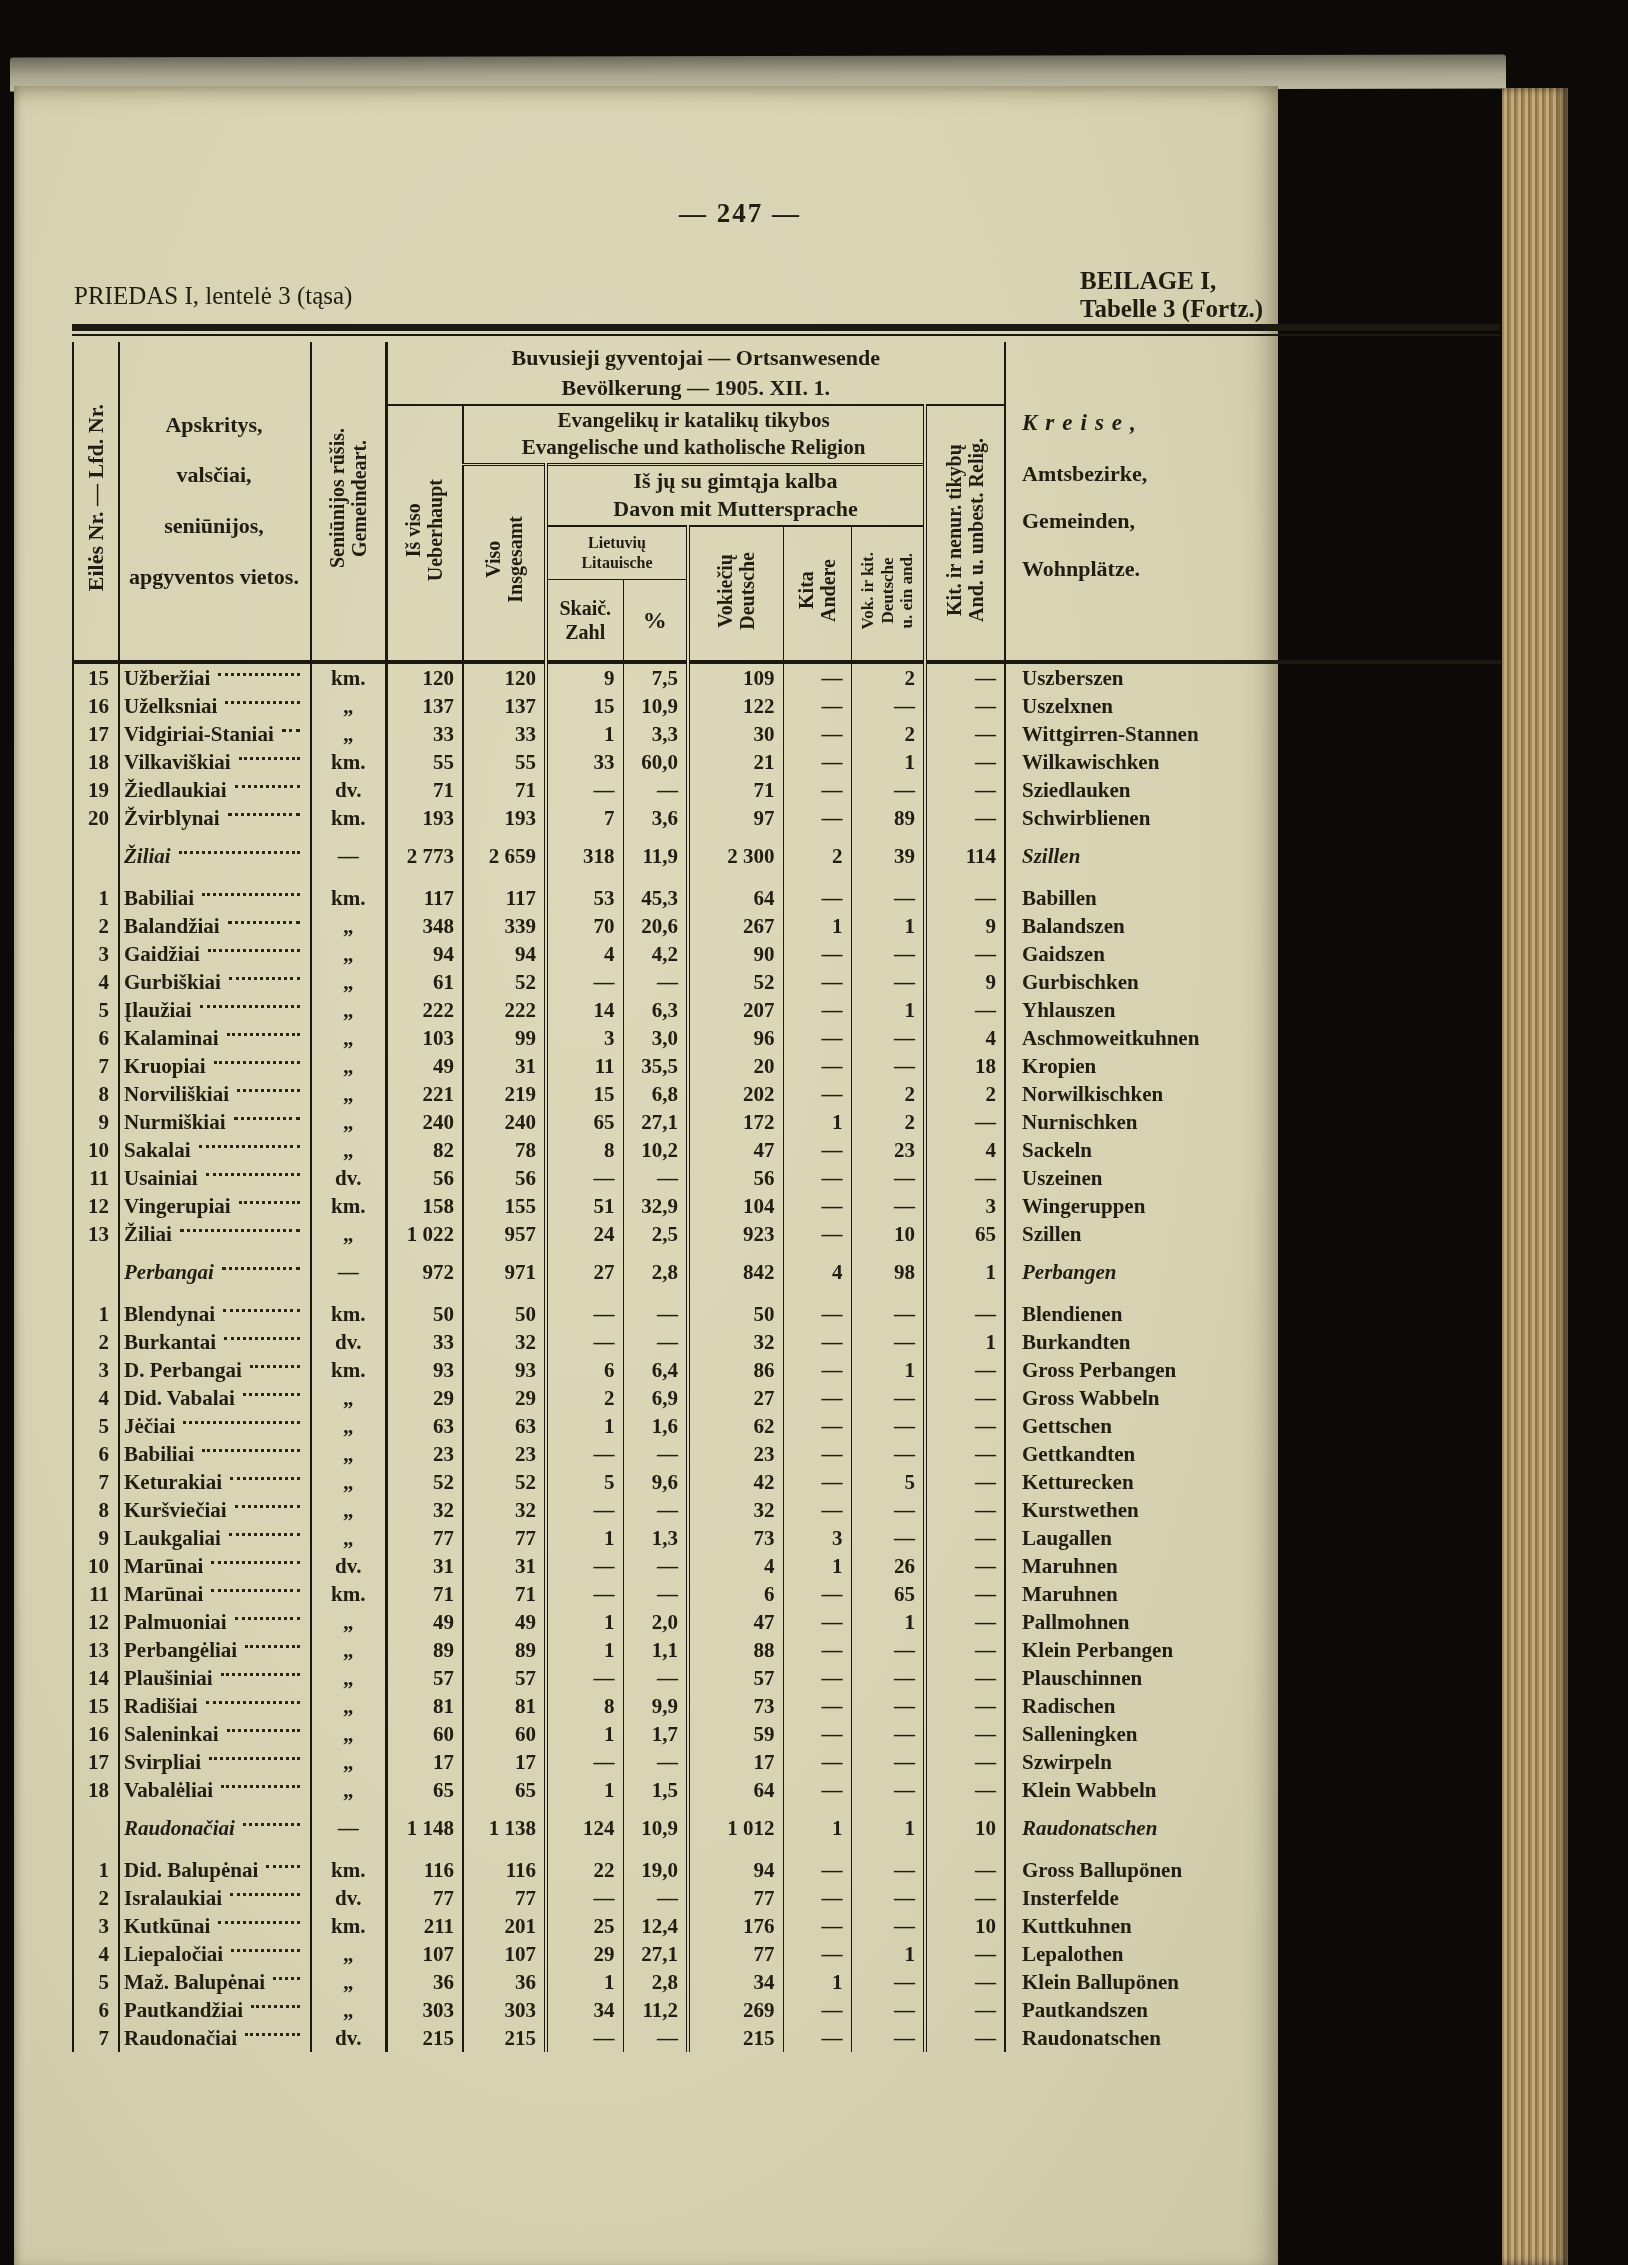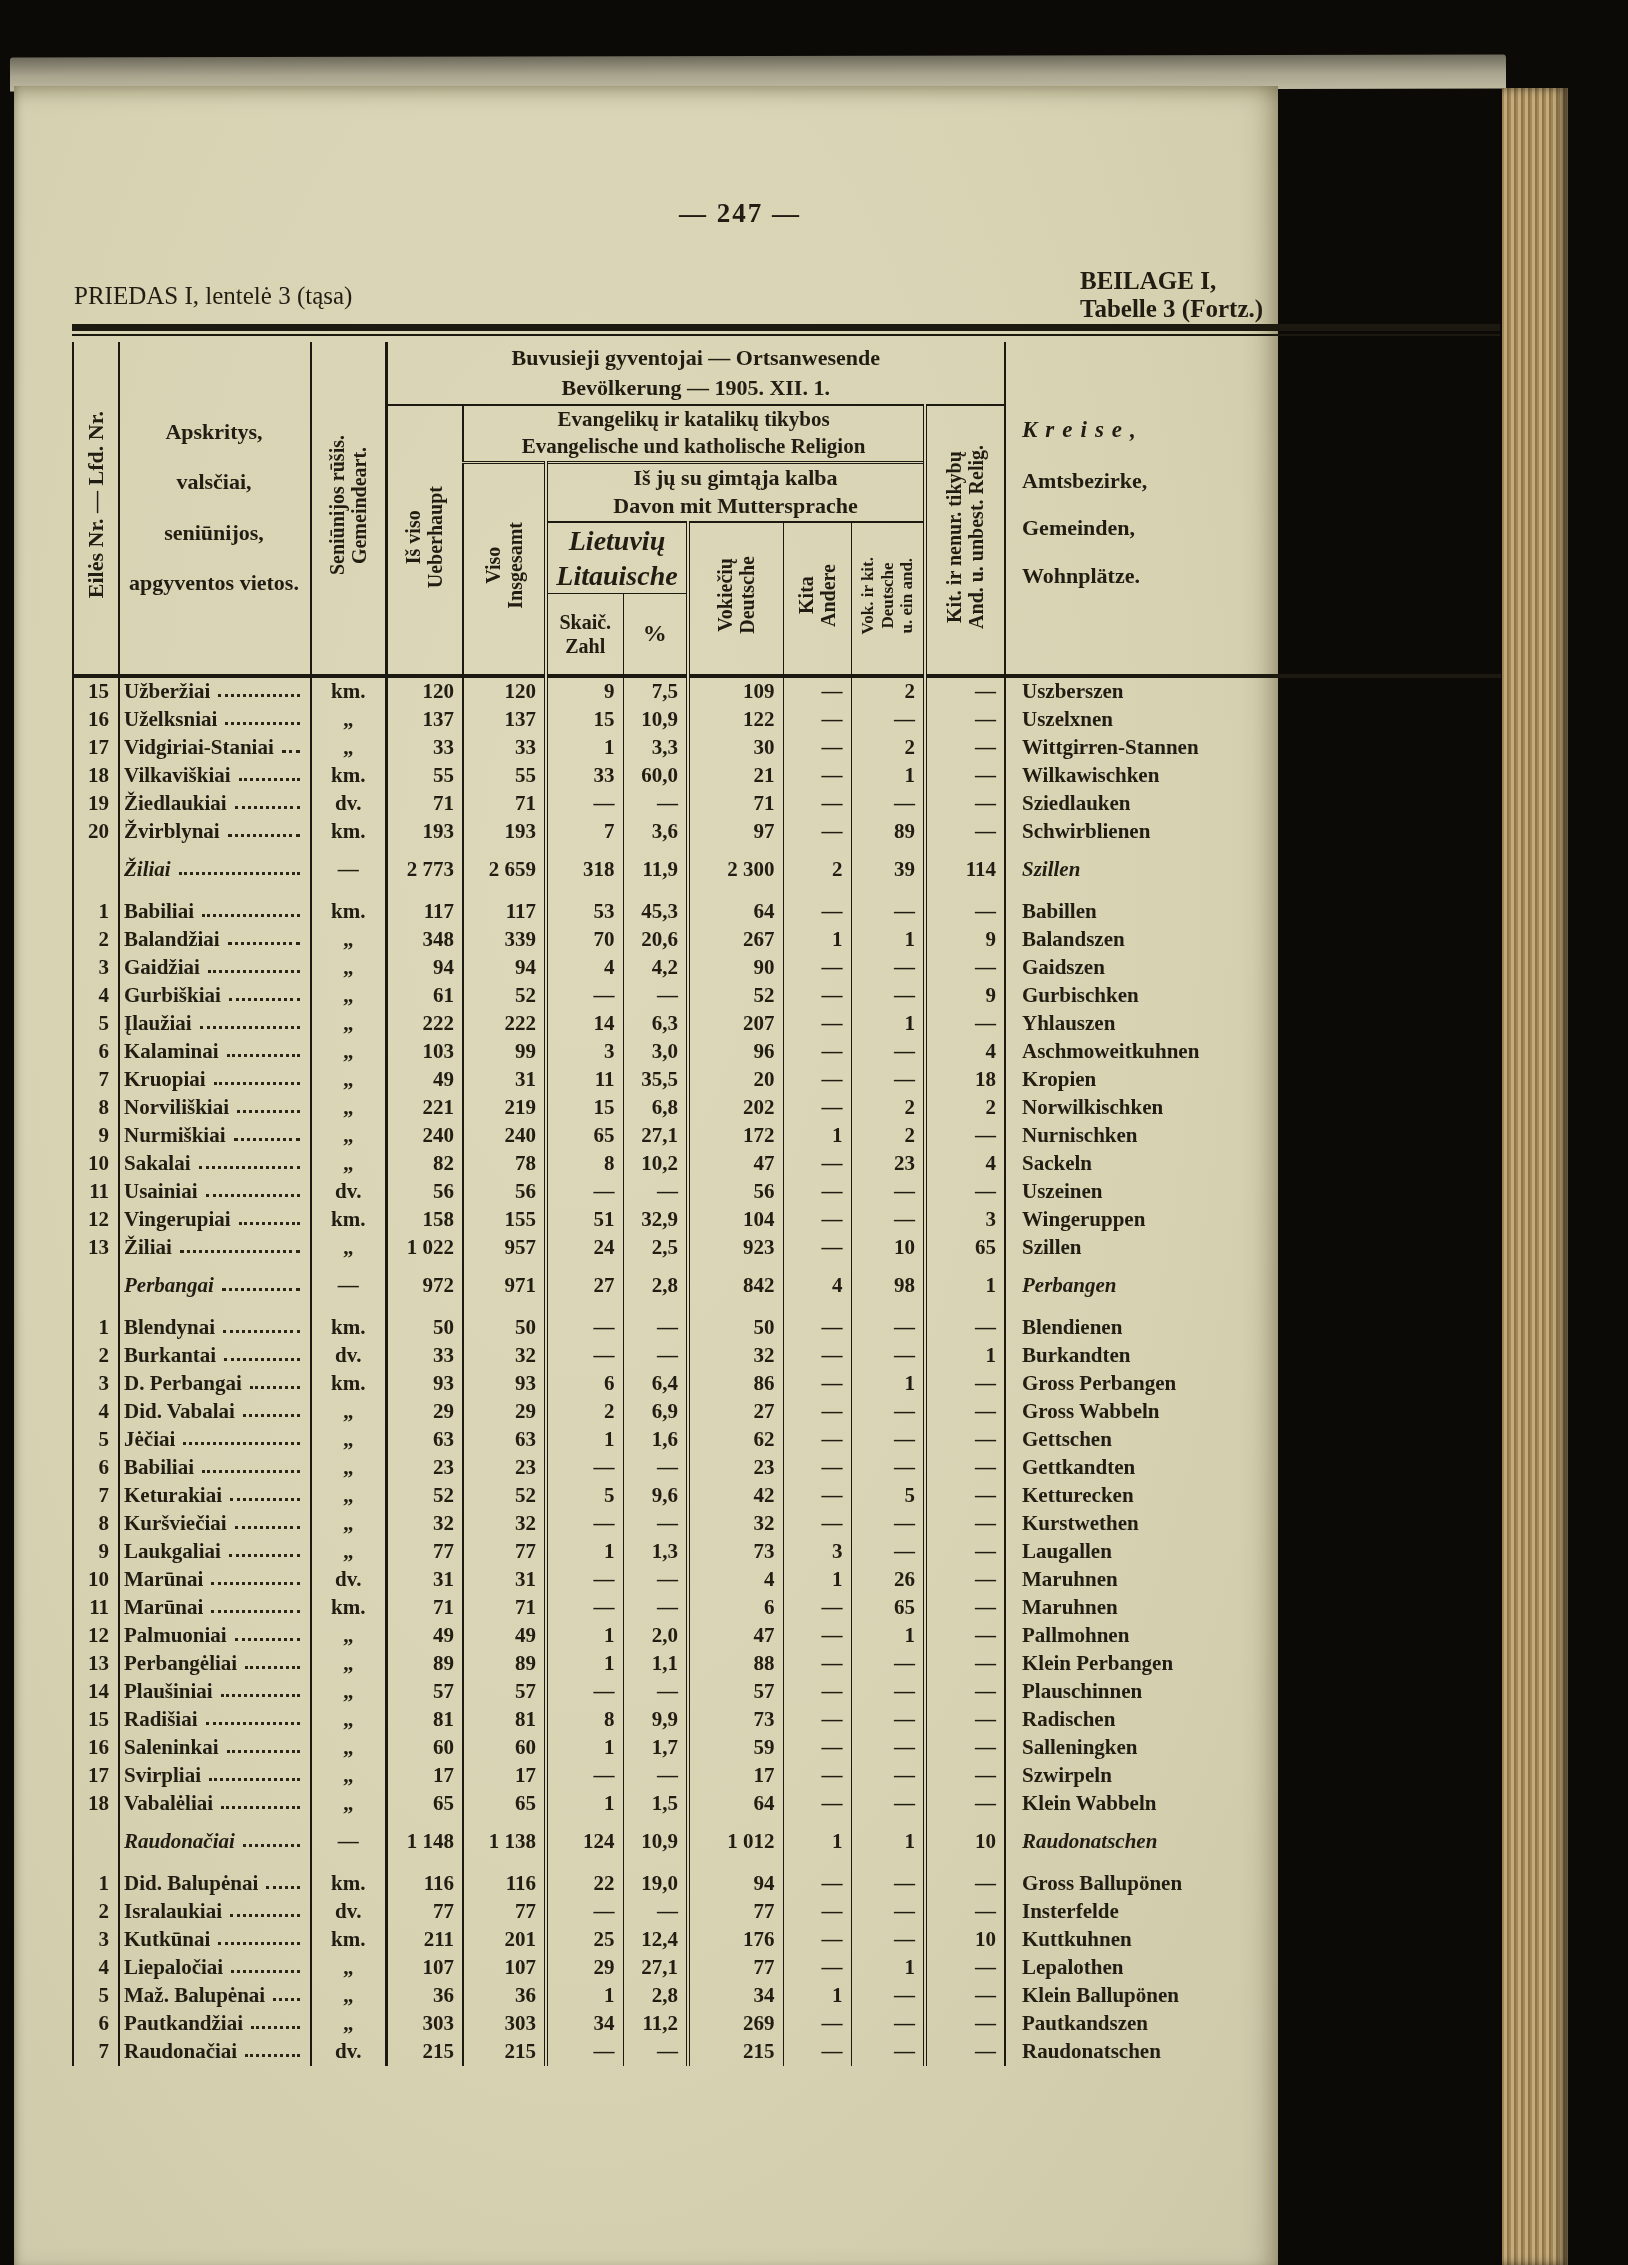--- a/index.html
+++ b/index.html
@@ -66,36 +66,36 @@
   .c-kita{border-right:1px solid #1c1910;}
   .c-vokkit{border-right:4px double #1c1910;}
   .c-kit{border-right:2px solid #1c1910;}
   .c-de{text-align:left;padding-left:16px;}
   
   thead td{text-align:center;}
   .hb{border-bottom:4px solid #1c1910;}
   .h-banner{border-bottom:2px solid #1c1910;font-size:22px;line-height:1.35;}
   .h-evang{border-bottom:3px double #1c1910;font-size:21px;line-height:1.3;}
   .h-gimtaja{border-bottom:2px solid #1c1910;font-size:22px;line-height:1.3;}
-  .h-liet{border-bottom:1px solid #1c1910;font-size:28px;line-height:1.25;font-style:italic;}
+  .h-liet{border-bottom:1px solid #1c1910;font-size:16px;line-height:1.25;}
   .h-skaic{font-size:20px;line-height:1.2;}
   .h-pct{font-size:24px;}
   .h-place{font-size:22px;line-height:2.3;}
   .vert{display:inline-block;writing-mode:vertical-rl;transform:rotate(180deg);
         line-height:1.12;white-space:pre-line;font-size:20px;}
   .vert.big{font-size:22px;}
   .vert.small{font-size:17px;line-height:1.15;}
   .h-de-cell{vertical-align:middle;}
   .kreise-line{letter-spacing:8px;font-size:23px;display:block;margin-bottom:14px;font-style:italic;}
   .kreise-rest{font-size:22px;line-height:2.15;display:block;white-space:pre-line;}
   
   tbody td{height:28px;padding-top:0;padding-bottom:0;}
   .num{text-align:right;padding-right:8px;}
   .c-name{padding-left:4px;}
-  .name-wrap{display:flex;align-items:flex-end;}
+  .name-wrap{display:flex;align-items:center;}
   .pname{white-space:nowrap;}
   .leader{flex:1 1 auto;border-bottom:3px dotted #2a2617;margin:0 4px 7px 8px;min-width:8px;}
   tr.summary td{padding-top:10px;padding-bottom:14px;}
   tr.summary .pname, tr.summary .c-de, tr.summary td.c-de{font-style:italic;}
 </style>
 </head>
 <body>
 
 <div class="stack-top"></div>
 <div class="book-edge"></div>

